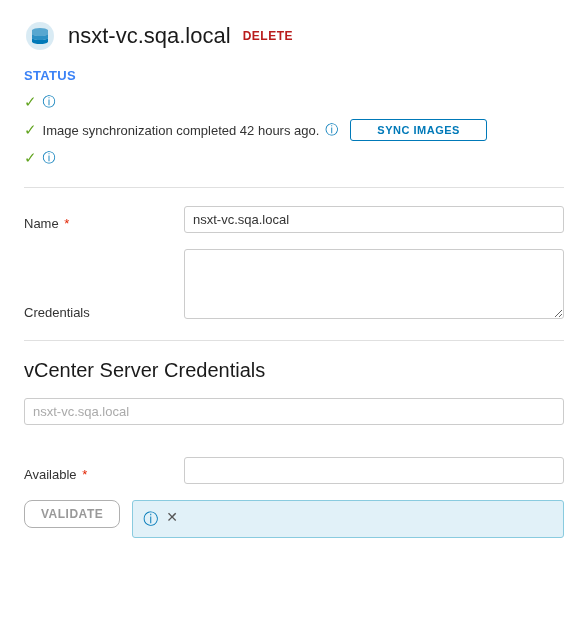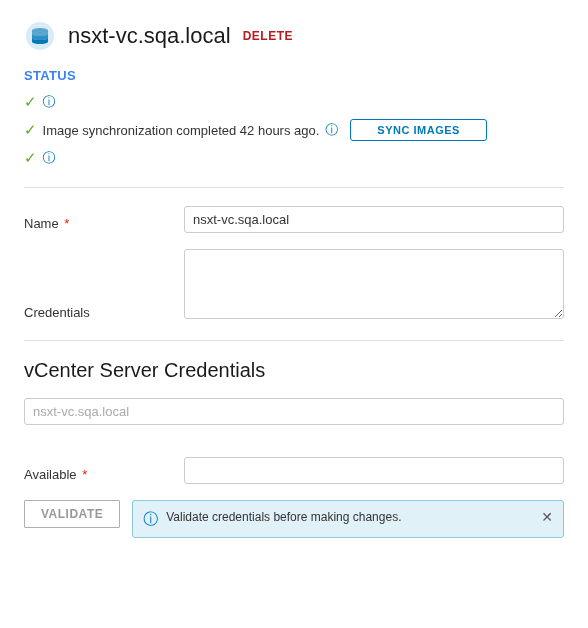--- a/index.html
+++ b/index.html
@@ -183,21 +183,21 @@
     .validate-btn {
       padding: 6px 16px;
       border: 1.5px solid #b0b0b0;
       background: #fff;
       color: #999;
       font-size: 12px;
       font-weight: 600;
       text-transform: uppercase;
       letter-spacing: 0.5px;
       cursor: not-allowed;
-      border-radius: 1px;
+      border-radius: 8px;
       flex-shrink: 0;
     }
 
     .info-banner {
       display: flex;
       align-items: flex-start;
       gap: 8px;
       background: #e1f1f8;
       border: 1px solid #89cbdf;
       border-radius: 3px;
@@ -304,17 +304,16 @@
     </div>
     <div class="form-control-wrap">
       <input type="password" class="form-input" style="">
     </div>
   </div>
 
   <div class="validate-row">
     <button class="validate-btn" disabled="">VALIDATE</button>
     <div class="info-banner">
       <span class="info-banner-icon">ⓘ</span>
-      <span class="info-banner-text">Validate credentials before making changes.</span>
       <span class="info-banner-close">✕</span>
     </div>
   </div>
 </div>
 
 </body></html>

